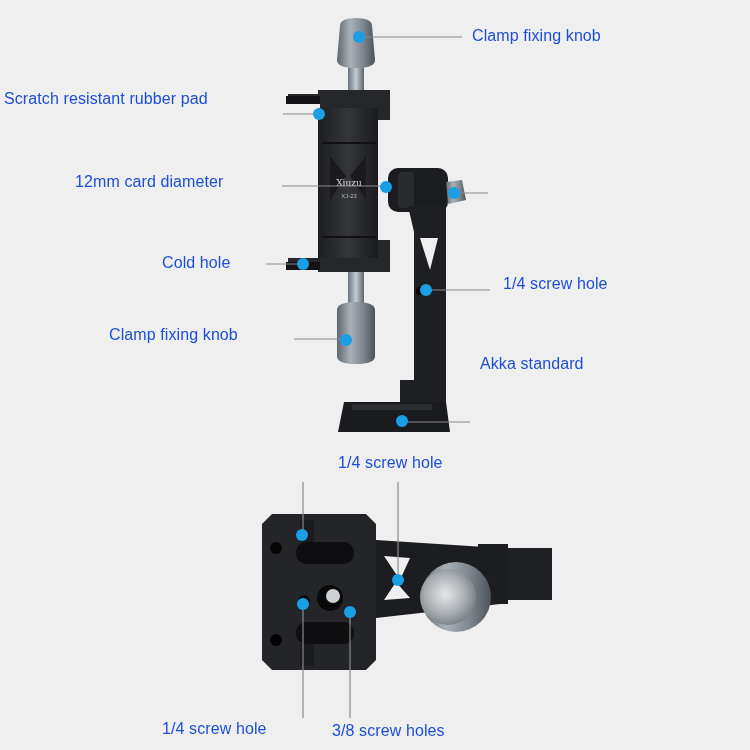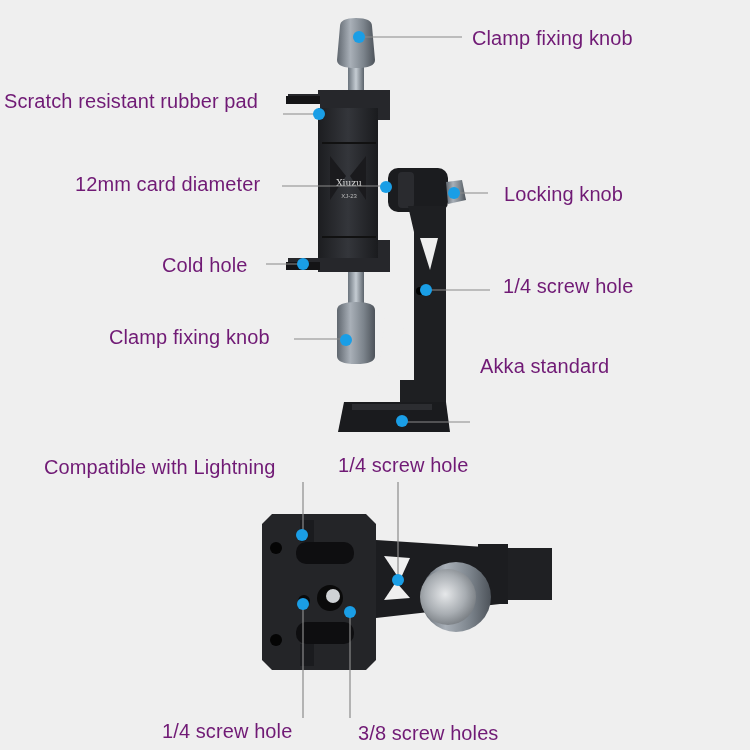--- a/index.html
+++ b/index.html
@@ -5,22 +5,22 @@
     html, body { margin: 0; padding: 0; }
     body {
       width: 750px; height: 750px; overflow: hidden;
       background: #efefef;
       font-family: "Liberation Sans", sans-serif;
       position: relative;
     }
     .stage { position: absolute; left: 0; top: 0; width: 750px; height: 750px; }
     .label {
       position: absolute;
-      font-size: 20px;
-      color: #701a75;
+      font-size: 16px;
+      color: #1d4ed8;
       white-space: nowrap;
       line-height: 1;
       letter-spacing: 0.1px;
     }
     svg { position: absolute; left: 0; top: 0; }
   </style>
 </head>
 <body>
 
 <div class="stage">
@@ -139,24 +139,22 @@
       <circle cx="302" cy="535" r="6"></circle>
       <circle cx="398" cy="580" r="6"></circle>
       <circle cx="303" cy="604" r="6"></circle>
       <circle cx="350" cy="612" r="6"></circle>
     </g>
   </svg>
 
   <div class="label" style="left:472px; top:28px;">Clamp fixing knob</div>
   <div class="label" style="left:4px; top:91px;">Scratch resistant rubber pad</div>
   <div class="label" style="left:75px; top:174px;">12mm card diameter</div>
-  <div class="label" style="left:504px; top:184px;">Locking knob</div>
   <div class="label" style="left:162px; top:255px;">Cold hole</div>
   <div class="label" style="left:503px; top:276px;">1/4 screw hole</div>
   <div class="label" style="left:109px; top:327px;">Clamp fixing knob</div>
   <div class="label" style="left:480px; top:356px;">Akka standard</div>
 
-  <div class="label" style="left:44px; top:457px;">Compatible with Lightning</div>
   <div class="label" style="left:338px; top:455px;">1/4 screw hole</div>
   <div class="label" style="left:162px; top:721px;">1/4 screw hole</div>
-  <div class="label" style="left:332px; top:723px;margin-left:26px;">3/8 screw holes</div>
+  <div class="label" style="left:332px; top:723px;">3/8 screw holes</div>
 
 </div>
 
 </body></html>

